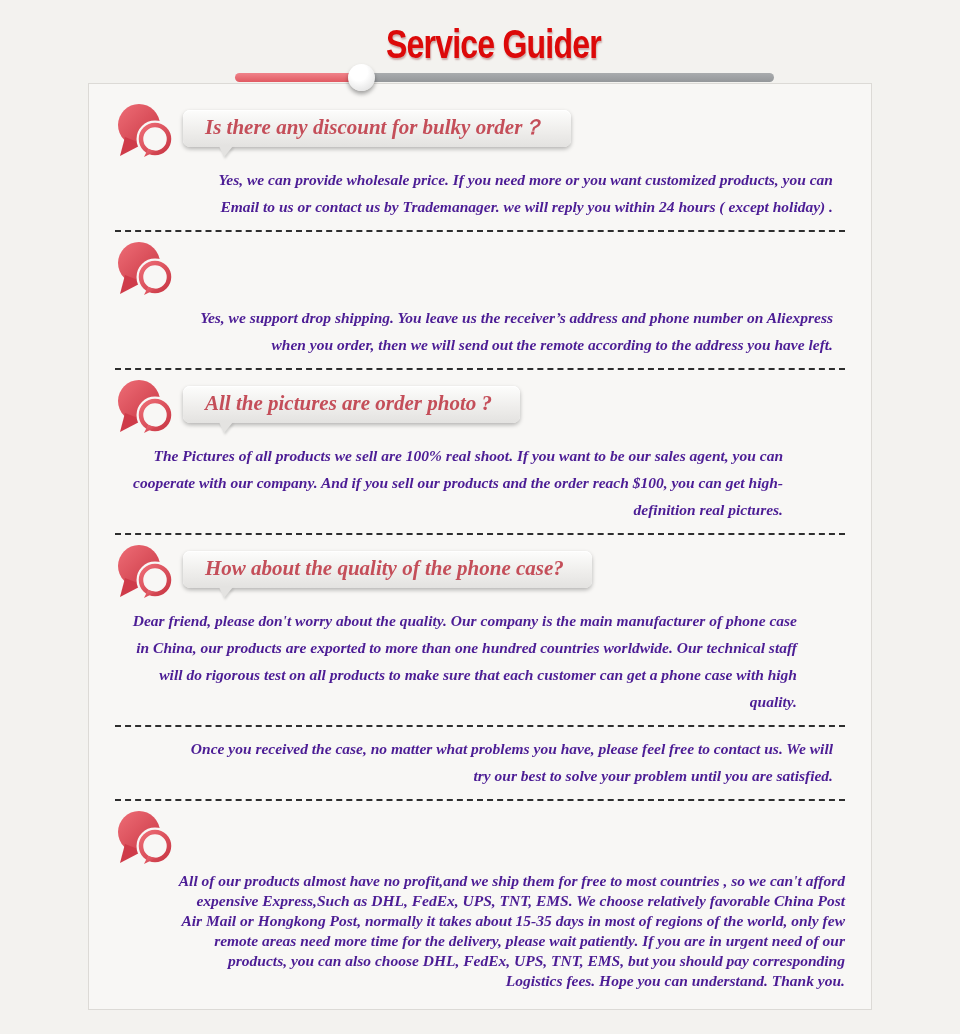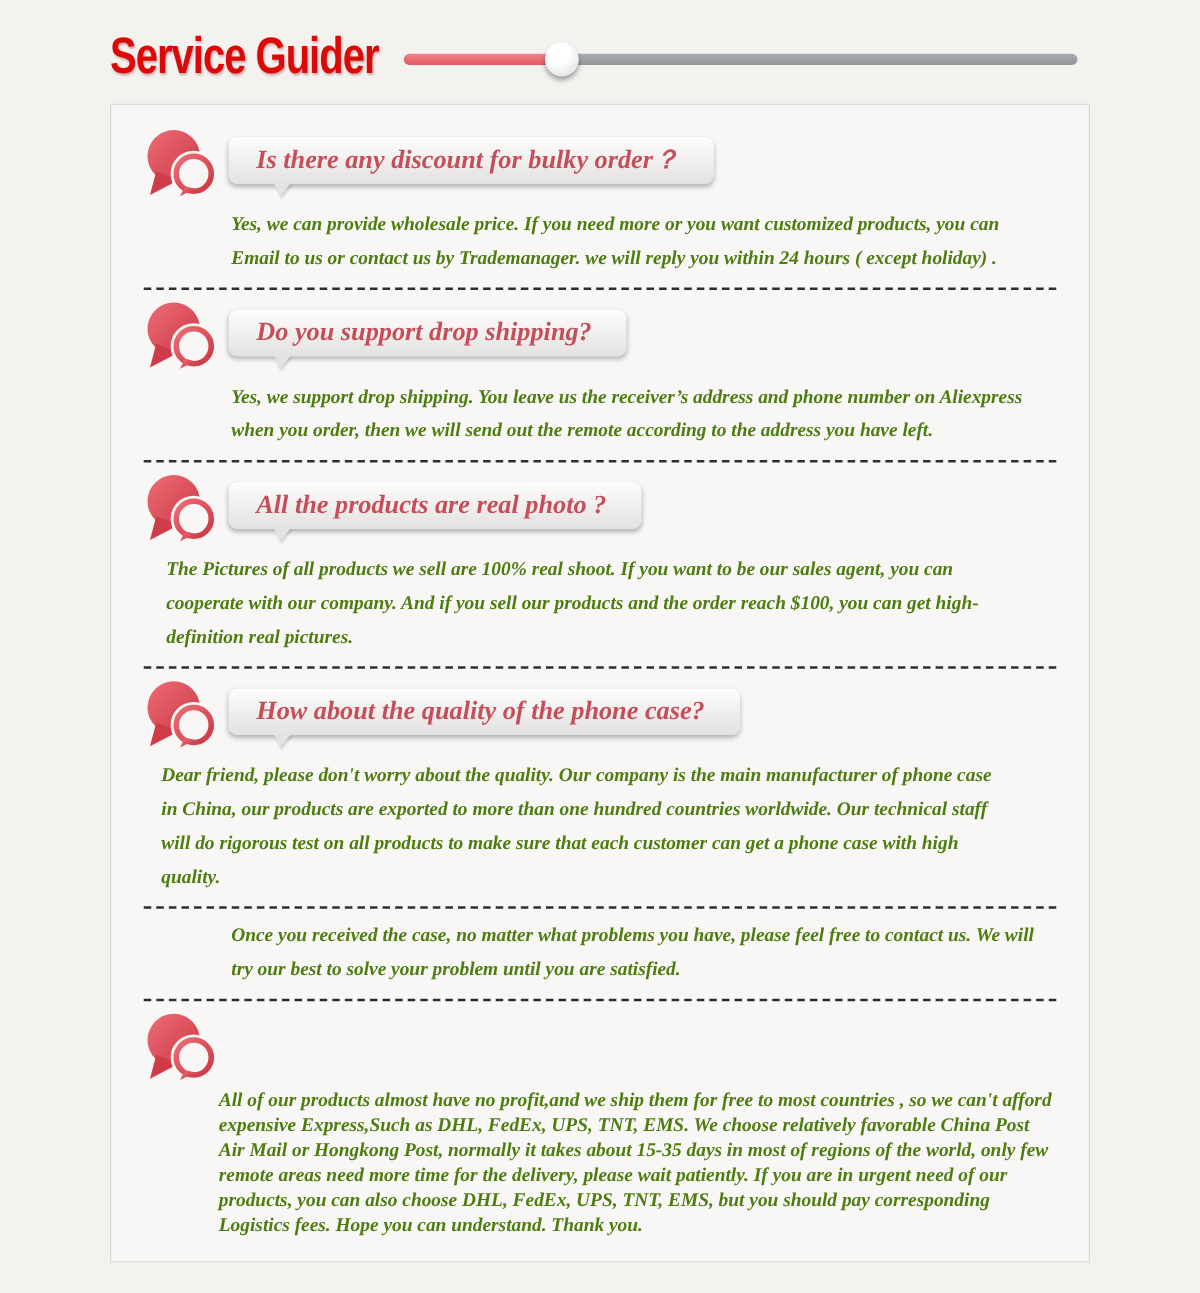--- a/index.html
+++ b/index.html
@@ -6,22 +6,22 @@
   body{
     width:960px;height:1034px;
     background:#f3f2ef;
     font-family:"Liberation Serif", serif;
     overflow:hidden;
     position:relative;
   }
 
   
   .header{
-    display:flex;
-    padding:24px 0 0 88px;height:46px;
+    display:flex;align-items:center;
+    padding:24px 0 0 88px;height:46px;flex-direction:column;
   }
   .header-title{
     font-family:"Liberation Sans", sans-serif;
     font-weight:bold;font-style:normal;
     font-size:41px;line-height:40px;
     color:#dc0909;
     letter-spacing:-1px;
     transform:scaleX(0.78);transform-origin:left center;
     text-shadow:1px 2px 2px rgba(110,0,0,0.30);
     white-space:nowrap;
@@ -38,21 +38,21 @@
 
   
   .panel{
     width:784px;margin:13px auto 0;
     background:#f8f7f5;
     border:1px solid #dcdad6;
     padding:10px 0 18px;
     box-sizing:border-box;
   }
 
-  .faq-item{margin-top:8px;}
+  .faq-item{margin-top:8px;text-align:right;}
   .q-row{display:flex;align-items:flex-start;padding-left:22px;}
   .bubble-icon{flex:none;width:68px;height:58px;}
 
   .q-bar{
     position:relative;
     display:inline-block;
     margin-top:8px;margin-left:4px;
     padding:4px 28px 7px 22px;
     background:linear-gradient(#fdfdfc,#efeeec 55%,#e3e2e0);
     border-radius:7px;
@@ -70,21 +70,21 @@
     font-weight:bold;font-style:italic;
     font-size:21px;line-height:26px;
     color:#c44e59;
     white-space:nowrap;
   }
 
   .answer{
     font-family:"Liberation Serif", serif;
     font-weight:bold;font-style:italic;
     font-size:15.5px;line-height:27px;
-    color:#4d7c0f;
+    color:#4c1d95;
     margin:6px 38px 10px 96px;
   }
   .faq-item.tight .answer{
     line-height:20px;margin:4px 26px 0 86px;font-size:15.5px;
   }
 
   .sep{
     border-top:2px dashed #2e2e2e;
     margin:10px 26px 0;height:0;
   }
@@ -137,42 +137,39 @@
       <span class="bubble-icon">
         <svg width="68" height="58" viewBox="0 0 68 58">
           <circle cx="28" cy="23" r="21" fill="url(#bubbleGrad)"></circle>
           <path d="M14 35 L9 54 L32 42 Z" fill="#cf3b49"></path>
           <circle cx="44" cy="37" r="14" fill="none" stroke="#f8f7f5" stroke-width="9"></circle>
           <path d="M34 46 L29 57 L46 50 Z" fill="#f8f7f5"></path>
           <circle cx="44" cy="37" r="14" fill="#f8f7f5" stroke="url(#bubbleGrad)" stroke-width="4.5"></circle>
           <path d="M37 47 L33 55 L45 49 Z" fill="url(#bubbleGrad)"></path>
         </svg>
       </span>
+    </div>
+    <p class="answer" style="max-width:660px">Yes, we support drop shipping. You leave us the receiver’s address and phone number on Aliexpress when you order, then we will send out the remote according to the address you have left.</p>
+  </section>
+  <div class="sep"></div>
+
+  <section class="faq-item">
+    <div class="q-row">
+      <span class="bubble-icon">
+        <svg width="68" height="58" viewBox="0 0 68 58">
+          <circle cx="28" cy="23" r="21" fill="url(#bubbleGrad)"></circle>
+          <path d="M14 35 L9 54 L32 42 Z" fill="#cf3b49"></path>
+          <circle cx="44" cy="37" r="14" fill="none" stroke="#f8f7f5" stroke-width="9"></circle>
+          <path d="M34 46 L29 57 L46 50 Z" fill="#f8f7f5"></path>
+          <circle cx="44" cy="37" r="14" fill="#f8f7f5" stroke="url(#bubbleGrad)" stroke-width="4.5"></circle>
+          <path d="M37 47 L33 55 L45 49 Z" fill="url(#bubbleGrad)"></path>
+        </svg>
+      </span>
       <span class="q-bar">
-        <span class="q-text">Do you support drop shipping?</span>
-      </span>
-    </div>
-    <p class="answer" style="max-width:660px">Yes, we support drop shipping. You leave us the receiver’s address and phone number on Aliexpress when you order, then we will send out the remote according to the address you have left.</p>
-  </section>
-  <div class="sep"></div>
-
-  <section class="faq-item">
-    <div class="q-row">
-      <span class="bubble-icon">
-        <svg width="68" height="58" viewBox="0 0 68 58">
-          <circle cx="28" cy="23" r="21" fill="url(#bubbleGrad)"></circle>
-          <path d="M14 35 L9 54 L32 42 Z" fill="#cf3b49"></path>
-          <circle cx="44" cy="37" r="14" fill="none" stroke="#f8f7f5" stroke-width="9"></circle>
-          <path d="M34 46 L29 57 L46 50 Z" fill="#f8f7f5"></path>
-          <circle cx="44" cy="37" r="14" fill="#f8f7f5" stroke="url(#bubbleGrad)" stroke-width="4.5"></circle>
-          <path d="M37 47 L33 55 L45 49 Z" fill="url(#bubbleGrad)"></path>
-        </svg>
-      </span>
-      <span class="q-bar">
-        <span class="q-text">All the products are real photo ?</span>
+        <span class="q-text">All the pictures are order photo ?</span>
       </span>
     </div>
     <p class="answer" style="max-width:650px;margin-left:44px">The Pictures of all products we sell are 100% real shoot. If you want to be our sales agent, you can cooperate with our company. And if you sell our products and the order reach $100, you can get high-definition real pictures.</p>
   </section>
   <div class="sep"></div>
 
   <section class="faq-item">
     <div class="q-row">
       <span class="bubble-icon">
         <svg width="68" height="58" viewBox="0 0 68 58">

